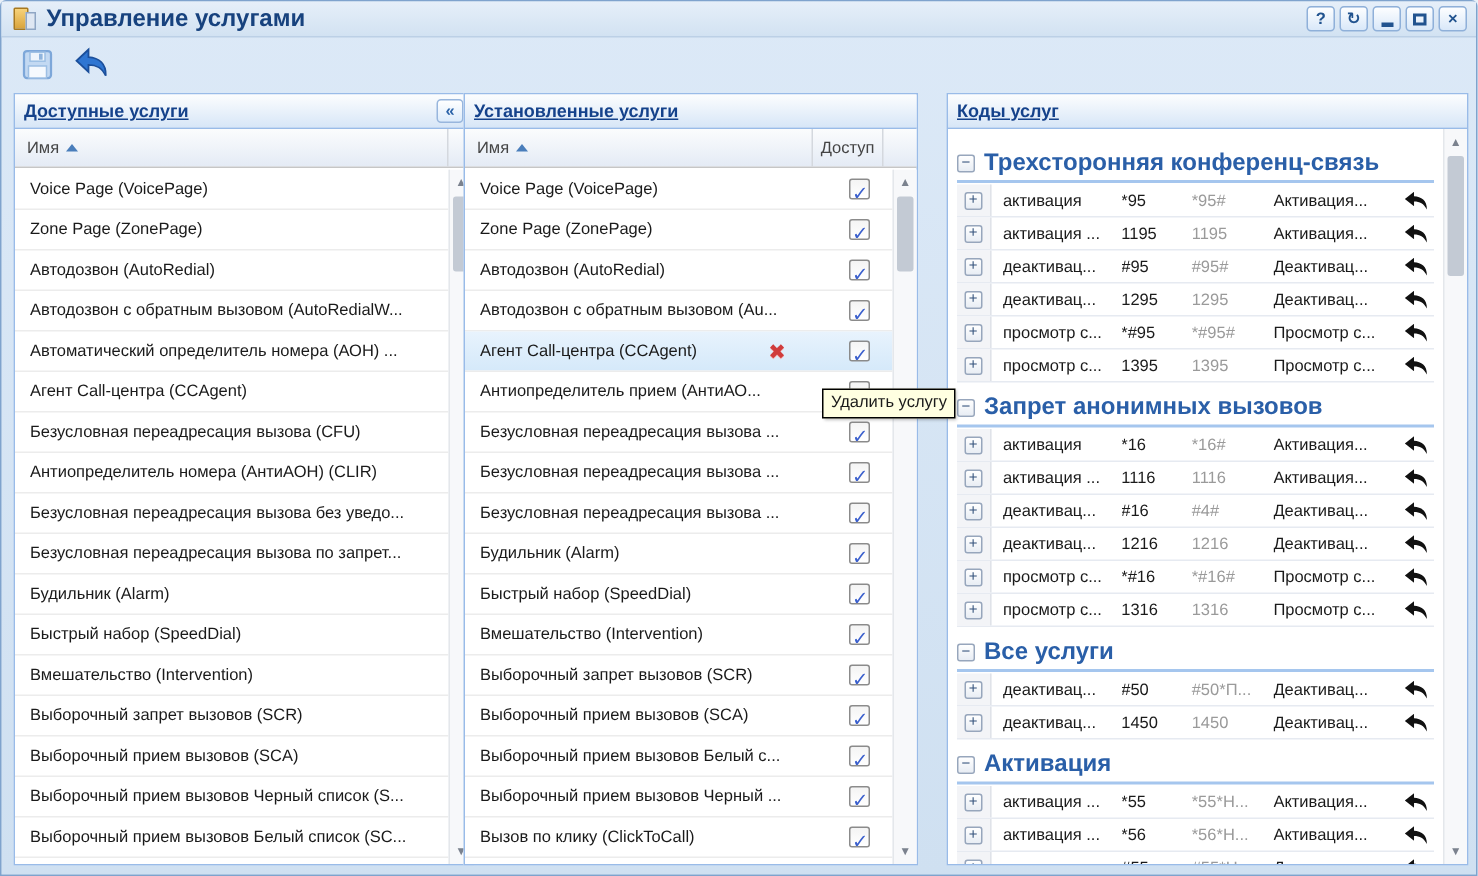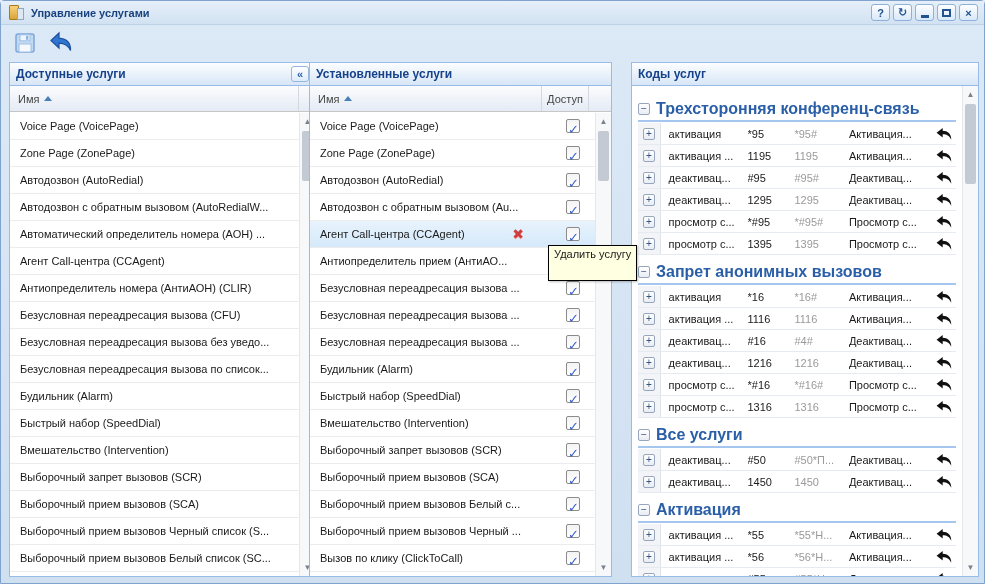--- a/index.html
+++ b/index.html
@@ -15,38 +15,38 @@
   }
   
   .titlebar { position:absolute; left:0; top:0; right:0; height:24px;
     background:linear-gradient(#e6eff9,#d2e2f2);
     border-bottom:1px solid #bcd0e6; display:flex; align-items:center; padding:0 6px; }
   .app-icon { width:16px; height:16px; margin:0 6px 0 2px; position:relative; }
   .app-icon .door { position:absolute; left:0; top:0; width:10px; height:15px;
     background:linear-gradient(#f7d27a,#d9a43c); border:1px solid #a8791f; border-radius:1px; }
   .app-icon .page { position:absolute; left:8px; top:3px; width:7px; height:12px;
     background:#dfe7f2; border:1px solid #8fa6c4; }
-  .title-text { font-weight:bold; font-size:11px; color:#17427e; }
+  .title-text { font-weight:bold; font-size:16px; color:#17427e; }
   .win-btns { margin-left:auto; display:flex; gap:3px; }
   .win-btn { width:19px; height:17px; border:1px solid #8fb0d9; border-radius:3px;
     background:linear-gradient(#fdfeff,#d9e8f9); color:#21538f; font-weight:bold;
     font-size:11px; display:flex; align-items:center; justify-content:center; cursor:pointer; }
   .win-btn .bar { width:8px; height:3px; background:#21538f; margin-top:7px; }
   .win-btn .box { width:9px; height:8px; border:2px solid #21538f; }
   
   .toolbar { position:absolute; left:0; top:25px; right:0; height:33px; display:flex;
     align-items:center; gap:8px; padding:0 10px; }
   .tool-btn { width:28px; height:28px; display:flex; align-items:center; justify-content:center;
     border:1px solid transparent; border-radius:3px; cursor:pointer; }
   
   .panel { position:absolute; top:61px; height:515px; border:1px solid #99bbe8;
     background:#fff; }
   .panel-header { height:23px; background:linear-gradient(#fcfdfe,#d7e6f7);
     border-bottom:1px solid #99bbe8; display:flex; align-items:center; padding:0 6px; }
-  .panel-title { font-weight:bold; font-size:12px; color:#15428b; }
+  .panel-title { font-weight:bold; font-size:12px; color:#15428b;text-decoration:underline; }
   .collapse-btn { margin-left:auto; width:18px; height:16px; border:1px solid #98b6dd;
     border-radius:3px; background:linear-gradient(#ffffff,#dcebfb); color:#2a62a8;
     font-weight:bold; font-size:11px; line-height:14px; text-align:center; cursor:pointer; }
   .grid-header { height:26px; background:linear-gradient(#fbfcfd,#e4ebf5);
     border-bottom:1px solid #c6c6c6; display:flex; align-items:center; color:#444; }
   .gh-cell { height:100%; display:flex; align-items:center; padding:0 8px;
     border-right:1px solid #d4d8de; }
   .sort-asc { width:0; height:0; border-left:4px solid transparent;
     border-right:4px solid transparent; border-bottom:5px solid #4a7ebb; margin-left:5px; }
   .grid-body { position:absolute; left:0; right:0; bottom:0; overflow:hidden; background:#fff; }
@@ -83,21 +83,21 @@
   .code-row { height:22px; display:flex; align-items:center;
     border-bottom:1px solid #e6eaf1; }
   .code-expander-cell { width:24px; align-self:stretch; display:flex; align-items:center;
     justify-content:center; background:#f3f4f7; border-right:1px solid #e0e3e9; }
   .code-name { width:92px; padding-left:8px; white-space:nowrap; overflow:hidden; }
   .code-code { width:50px; white-space:nowrap; overflow:hidden; }
   .code-full { width:58px; color:#9a9a9a; white-space:nowrap; overflow:hidden; }
   .code-desc { width:88px; white-space:nowrap; overflow:hidden; }
   .undo-icon { width:26px; display:flex; justify-content:center; cursor:pointer; }
   
-  .tooltip { position:absolute; left:547px; top:244px; height:36px;
+  .tooltip { position:absolute; left:547px; top:258px; height:20px;
     background:#ffffe1; border:1px solid #000; padding:2px 5px; z-index:50;
     white-space:nowrap; box-shadow:1px 1px 2px rgba(0,0,0,.25);text-align:center; }
 </style>
 </head>
 <body>
 
 <div class="window">
 
   <div class="titlebar">
     <span class="app-icon">
@@ -146,24 +146,24 @@
       </span>
     </div>
     <div class="grid-body with-header">
       <div id="available-rows" style="margin-right:16px;">
           <div class="svc-row"><span>Voice Page (VoicePage)</span></div>
           <div class="svc-row"><span>Zone Page (ZonePage)</span></div>
           <div class="svc-row"><span>Автодозвон (AutoRedial)</span></div>
           <div class="svc-row"><span>Автодозвон с обратным вызовом (AutoRedialW...</span></div>
           <div class="svc-row"><span>Автоматический определитель номера (АОН) ...</span></div>
           <div class="svc-row"><span>Агент Call-центра (CCAgent)</span></div>
+          <div class="svc-row"><span>Безусловная переадресация вызова (CFU)</span></div>
           <div class="svc-row"><span>Антиопределитель номера (АнтиАОН) (CLIR)</span></div>
-          <div class="svc-row"><span>Безусловная переадресация вызова (CFU)</span></div>
           <div class="svc-row"><span>Безусловная переадресация вызова без уведо...</span></div>
-          <div class="svc-row"><span>Безусловная переадресация вызова по список...</span></div>
+          <div class="svc-row"><span>Безусловная переадресация вызова по запрет...</span></div>
           <div class="svc-row"><span>Будильник (Alarm)</span></div>
           <div class="svc-row"><span>Быстрый набор (SpeedDial)</span></div>
           <div class="svc-row"><span>Вмешательство (Intervention)</span></div>
           <div class="svc-row"><span>Выборочный запрет вызовов (SCR)</span></div>
           <div class="svc-row"><span>Выборочный прием вызовов (SCA)</span></div>
           <div class="svc-row"><span>Выборочный прием вызовов Черный список (S...</span></div>
           <div class="svc-row"><span>Выборочный прием вызовов Белый список (SC...</span></div>
         </div>
       <div class="scrollbar">
         <span class="sb-arrow up">▲</span>

